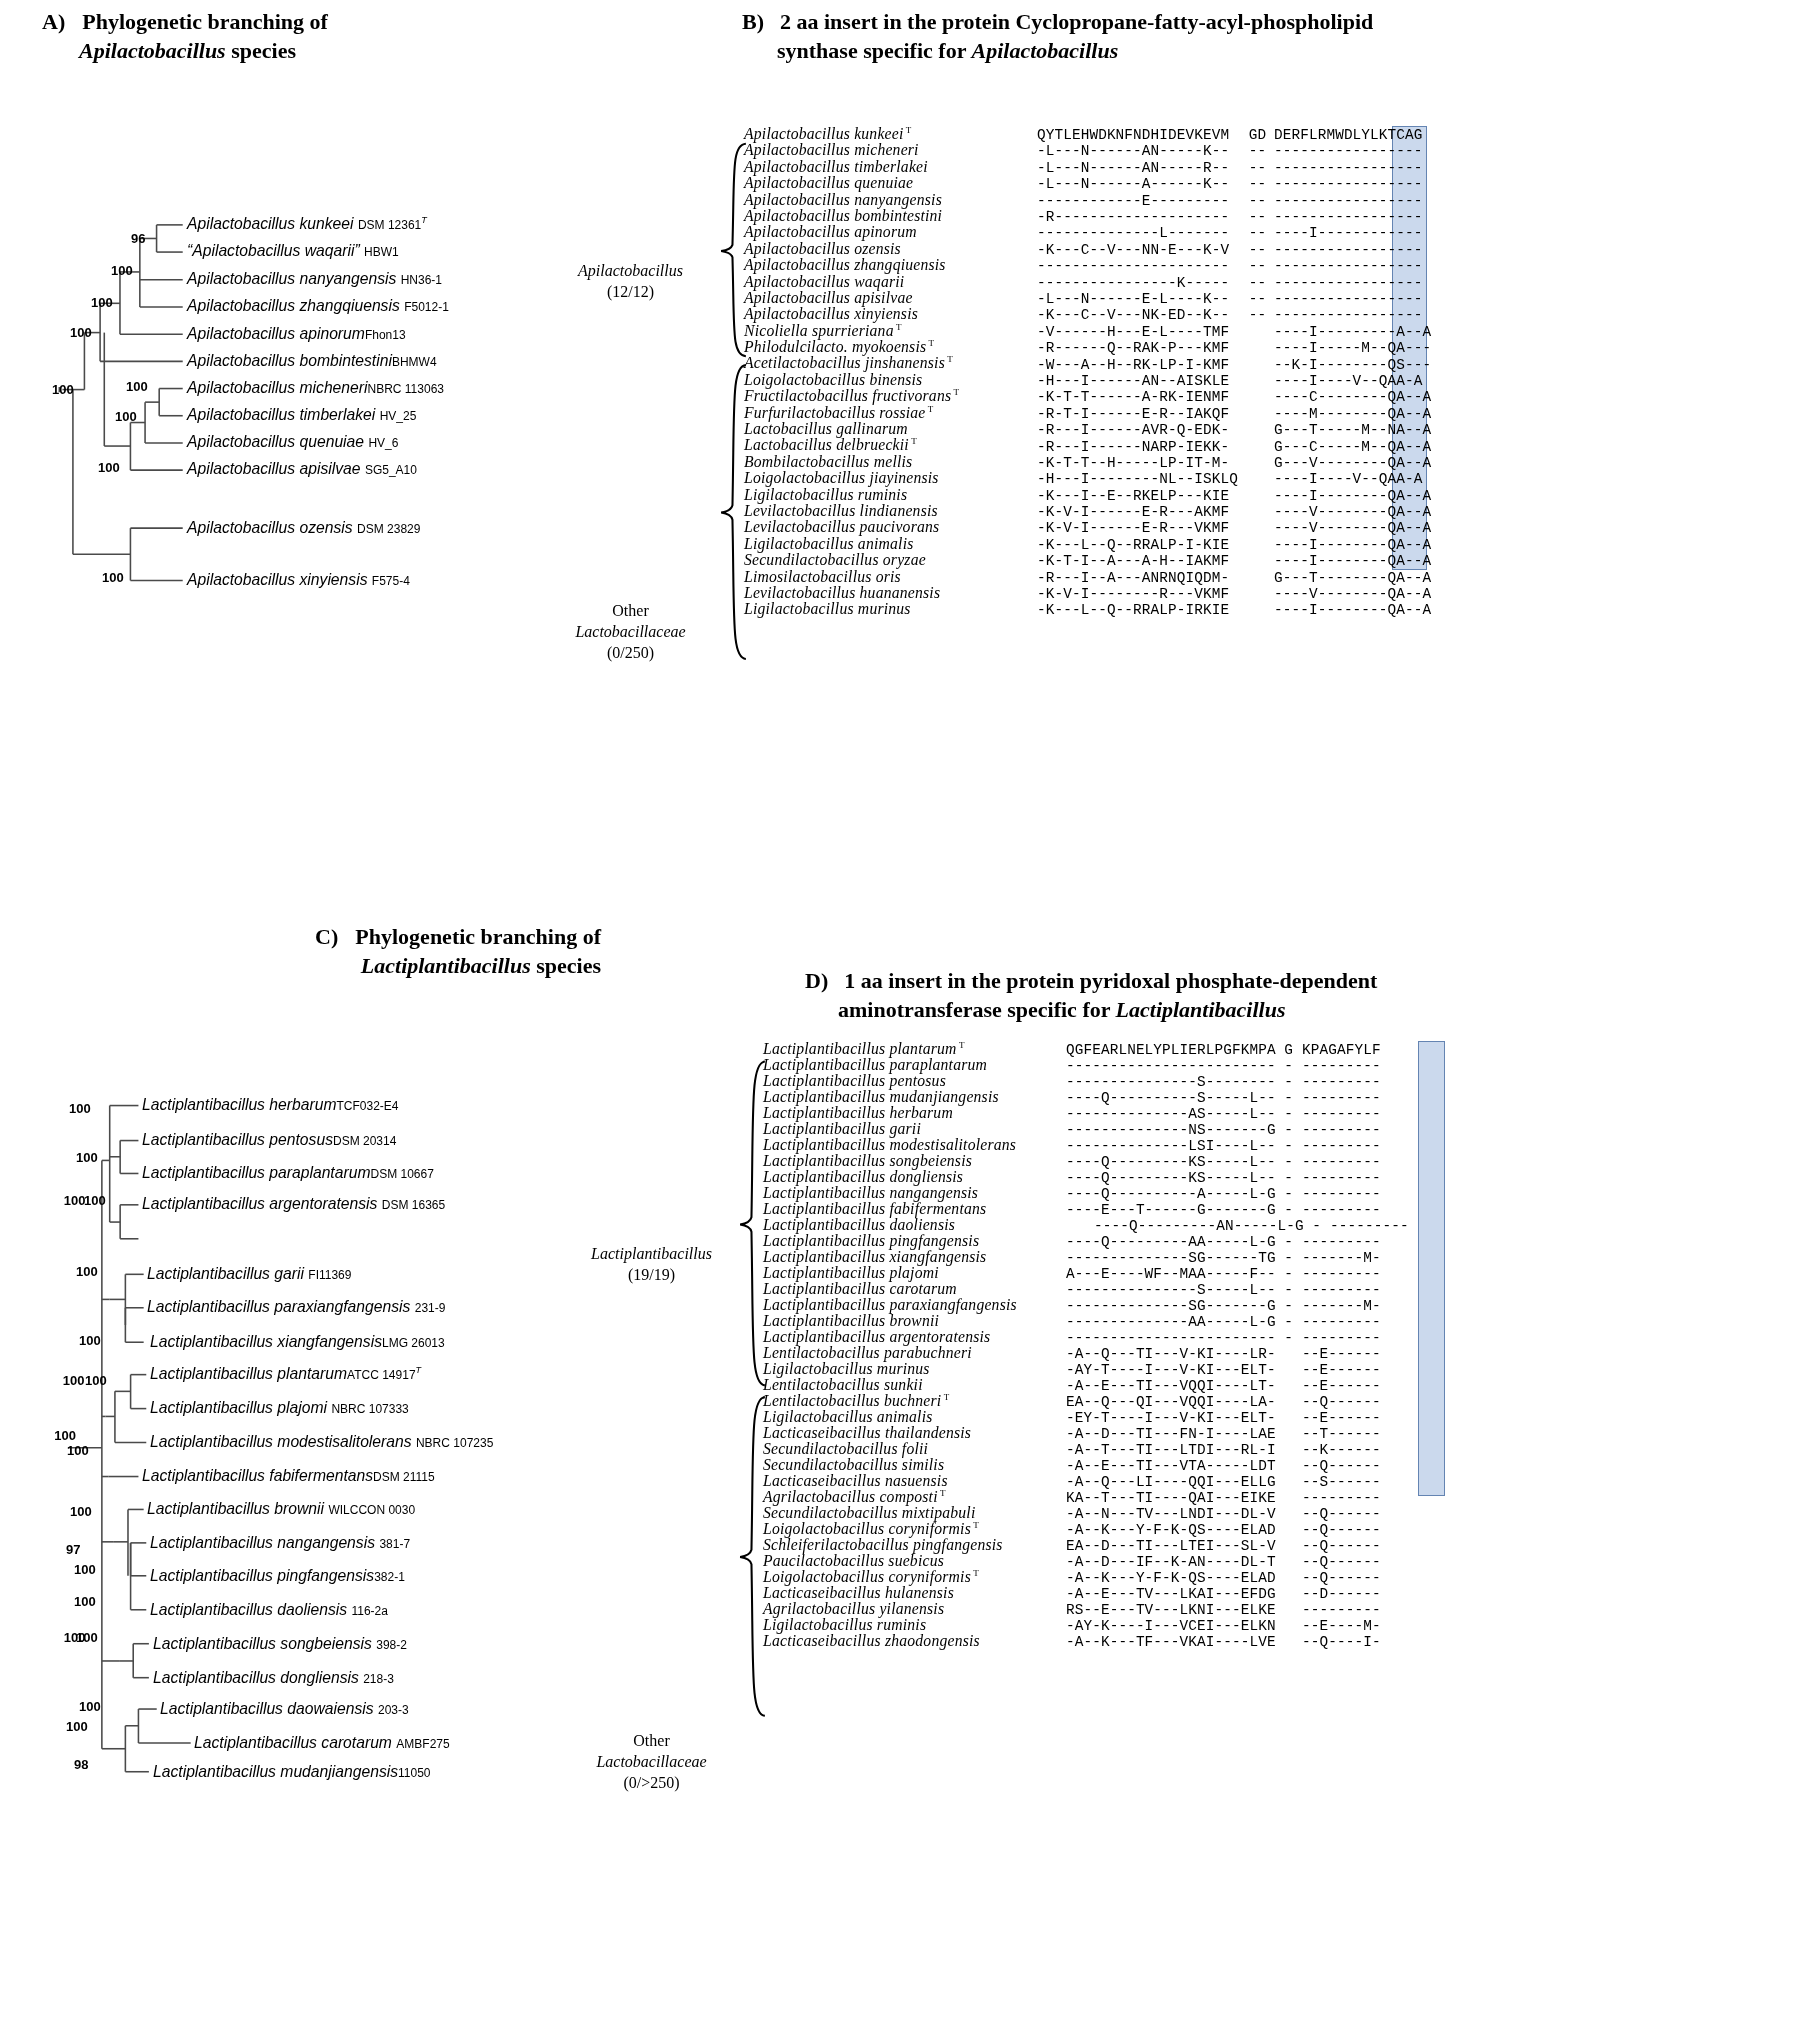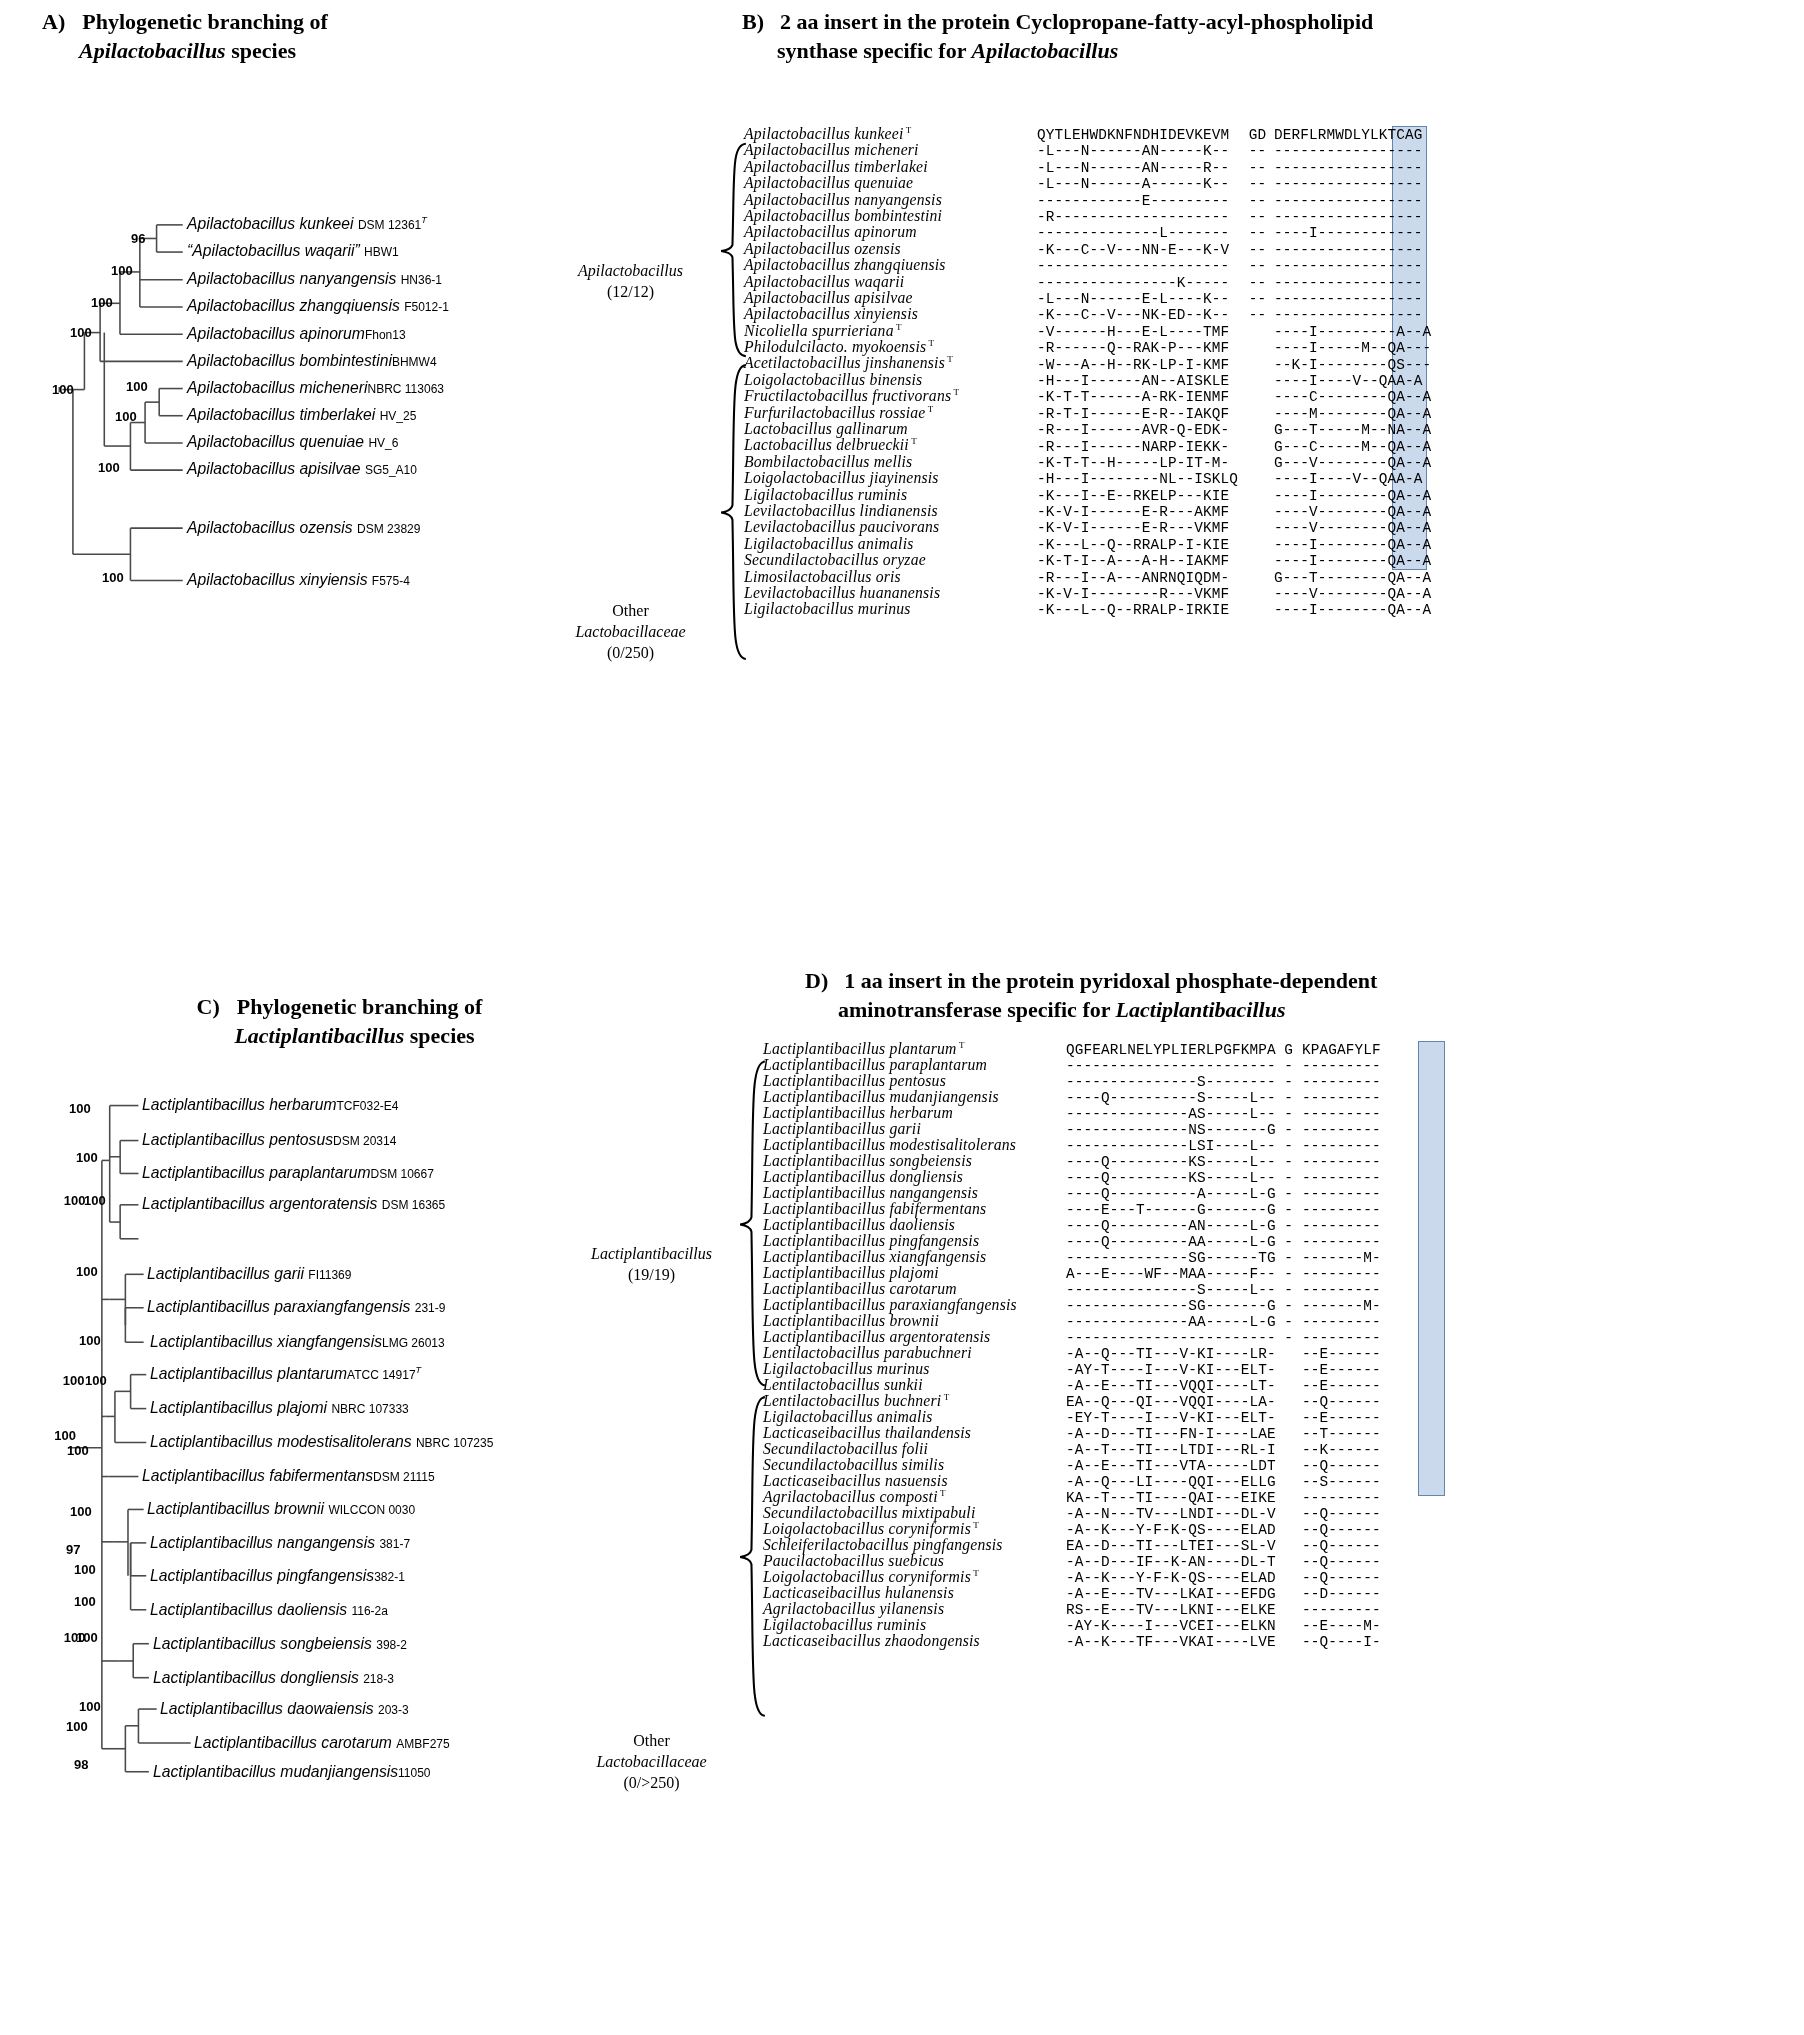--- a/index.html
+++ b/index.html
@@ -329,21 +329,21 @@
 
 <svg class="brace" style="left:717px;top:361px;" width="33" height="303" viewBox="0 0 64 580">
   <path d="M56,4 C28,6 34,80 30,276 C28,284 22,288 8,290 C22,292 28,296 30,304 C34,500 28,572 56,574" stroke="#000" stroke-width="4" fill="none"></path>
 </svg>
 <div class="glabel" style="left:544px;top:601px;width:173px;">
   <span>Other</span><br>
   <span class="gi">Lactobacillaceae</span><br>
   <span>(0/250)</span>
 </div>
 
-<div class="panel-title" style="left:78px;top:992px;width:523px;text-align:center;">
+<div class="panel-title" style="left:78px;top:922px;width:523px;text-align:right;">
   <span class="pl">C)</span>
   <span style="display:inline-block;width:11.5px"></span><span>Phylogenetic branching of</span><br>
   <span style="display:inline-block;width:30px"></span><span class="ital">Lactiplantibacillus</span><span> species</span>
 </div>
 
 <div class="tree" style="left:47px;top:1082px;width:627px;height:695px;">
   <svg width="627" height="695" viewBox="0 0 1200 1330">
     <g stroke="#4a4a4a" stroke-width="3" fill="none">
       <path d="M120,45 H175"></path>
       <path d="M140,112 H175"></path>
@@ -524,21 +524,21 @@
         <div class="seqC" style="width: 152px;">---------</div>
       </div>
       <div class="arow d">
         <div class="aname" style="width: 303px;">Lactiplantibacillus fabifermentans</div>
         <div class="seqA" style="width: 209px;">----E---T------G-------G</div>
         <div class="seqB" style="width: 27px;">-</div>
         <div class="seqC" style="width: 152px;">---------</div>
       </div>
       <div class="arow d">
         <div class="aname" style="width: 303px;">Lactiplantibacillus daoliensis</div>
-        <div class="seqA" style="width: 209px;">----Q---------AN-----L-G</div>
+        <div class="seqA" style="width: 209px; margin-left: 28px;">----Q---------AN-----L-G</div>
         <div class="seqB" style="width: 27px;">-</div>
         <div class="seqC" style="width: 152px;">---------</div>
       </div>
       <div class="arow d">
         <div class="aname" style="width: 303px;">Lactiplantibacillus pingfangensis</div>
         <div class="seqA" style="width: 209px;">----Q---------AA-----L-G</div>
         <div class="seqB" style="width: 27px;">-</div>
         <div class="seqC" style="width: 152px;">---------</div>
       </div>
       <div class="arow d">

